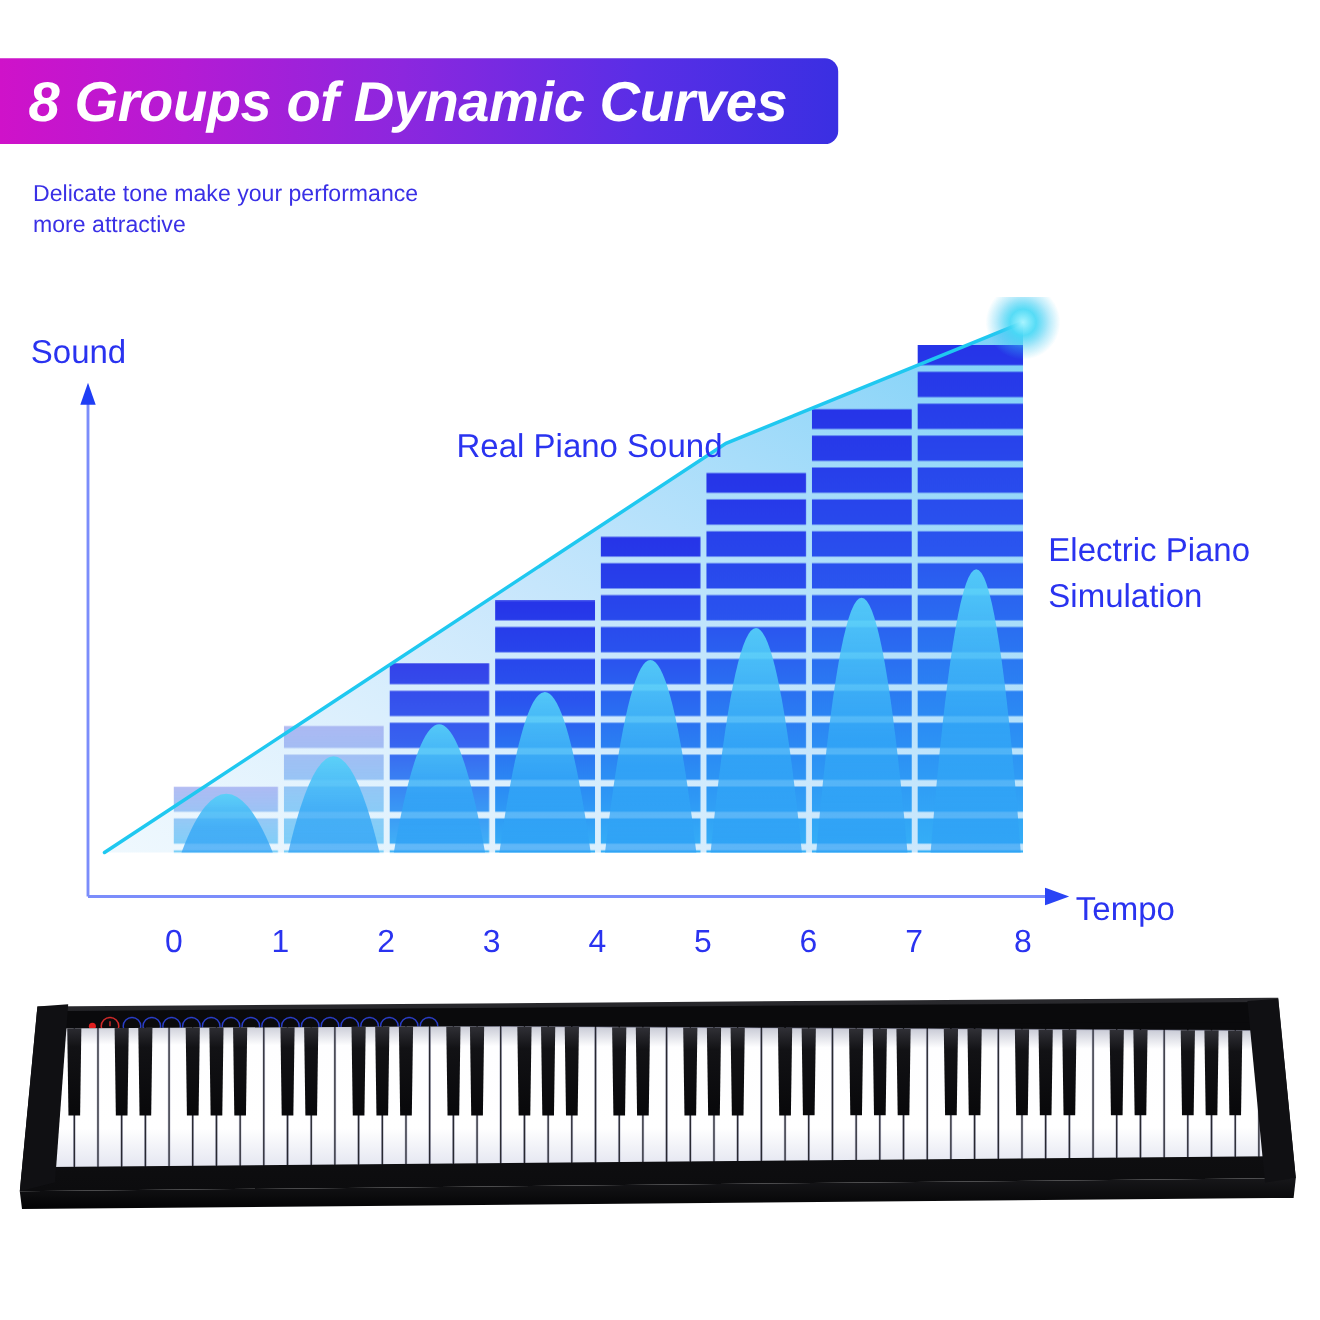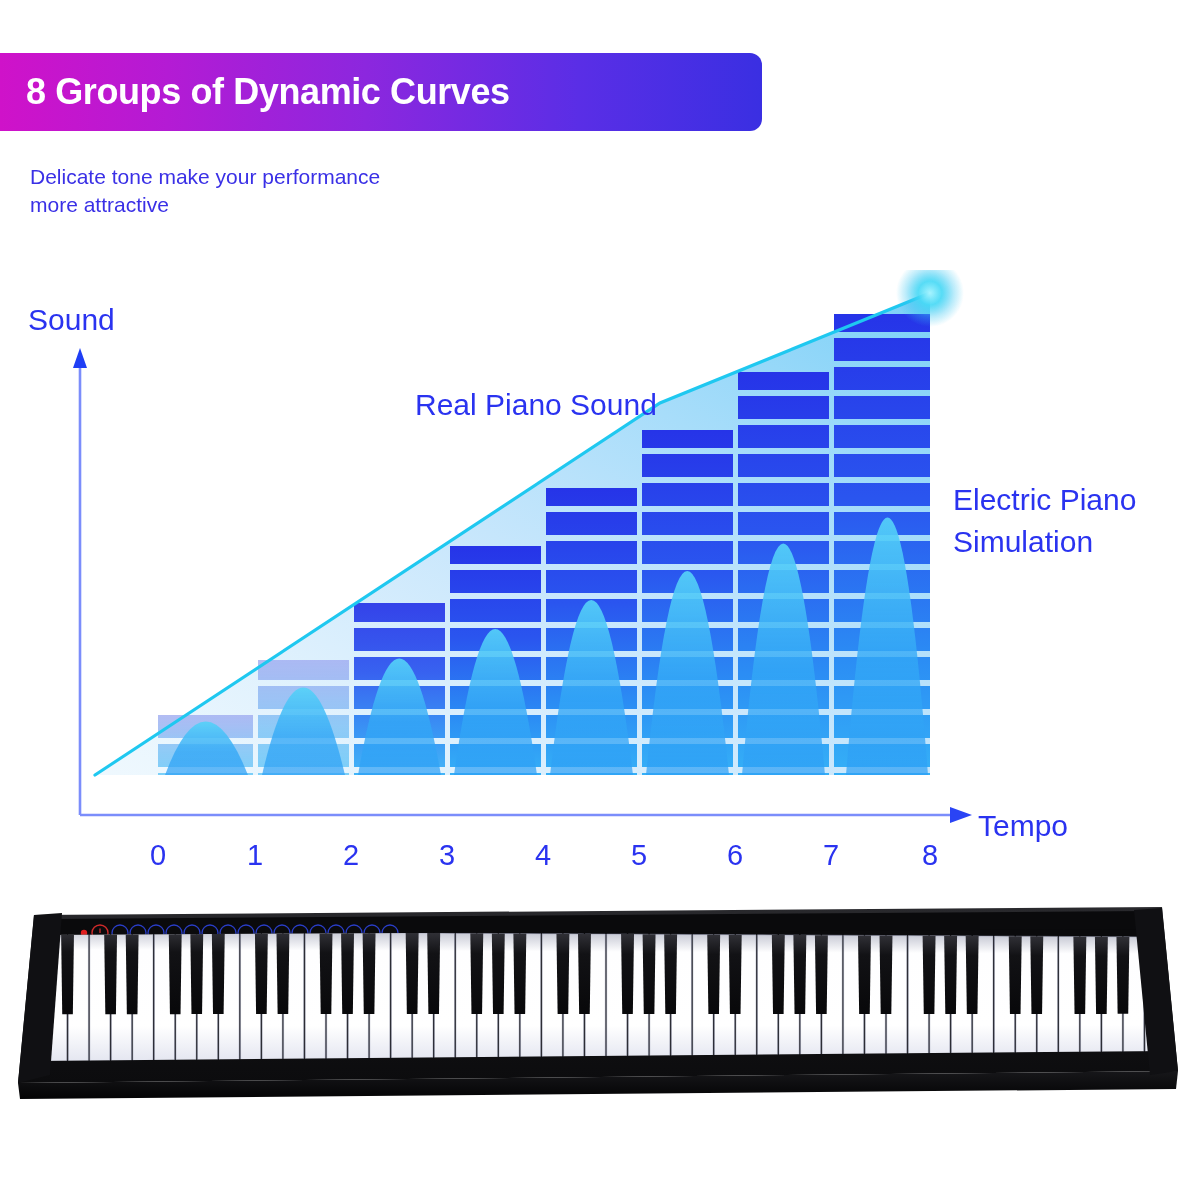--- a/index.html
+++ b/index.html
@@ -23,25 +23,26 @@
     width: 762px;
     height: 78px;
     background: linear-gradient(90deg, #cf12c9 0%, #b41bd4 22%, #8c27de 48%, #5a2ee6 76%, #3a2fe2 100%);
     border-top-right-radius: 12px;
     border-bottom-right-radius: 12px;
     display: flex;
     align-items: center;
   }
   #header-title {
     color: #ffffff;
-    font-size: 36px;
+    font-size: 51px;
     font-weight: bold;
     letter-spacing: -0.4px;
     padding-left: 26px;
     white-space: nowrap;
+    font-style: italic;
   }
 
   
   #subtitle {
     position: absolute;
     left: 30px;
     top: 163px;
     width: 700px;
     color: #3a30e6;
     font-size: 21px;

